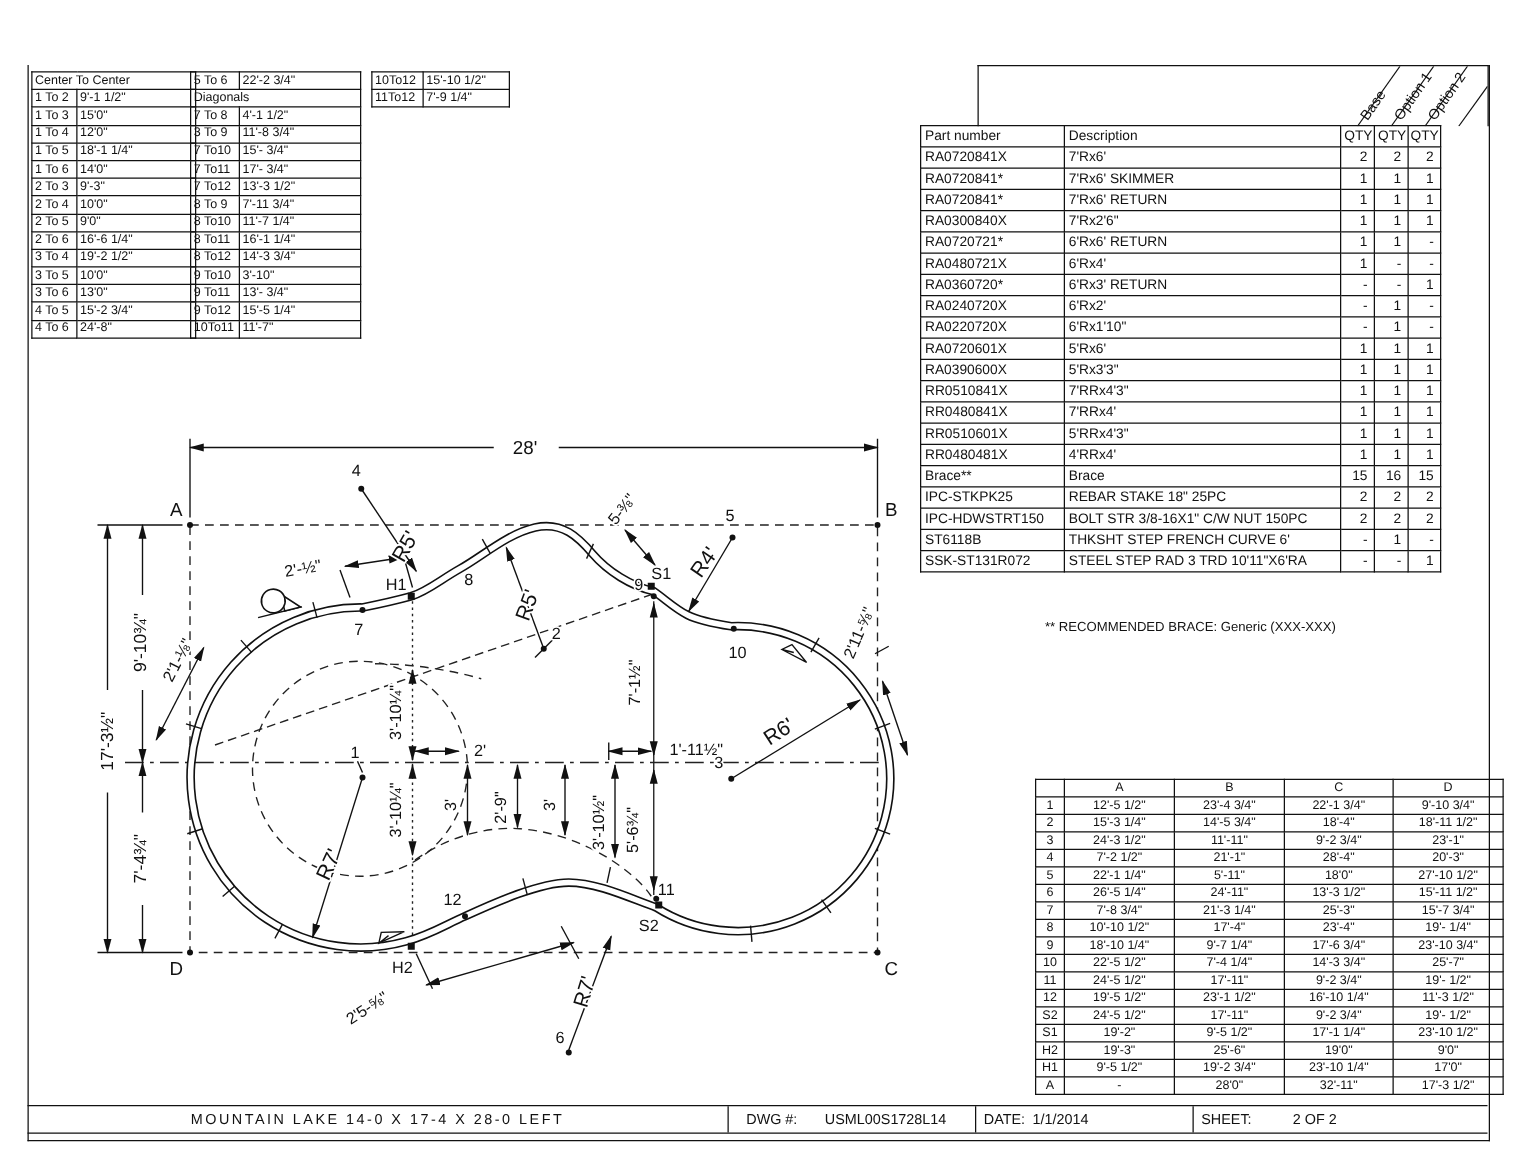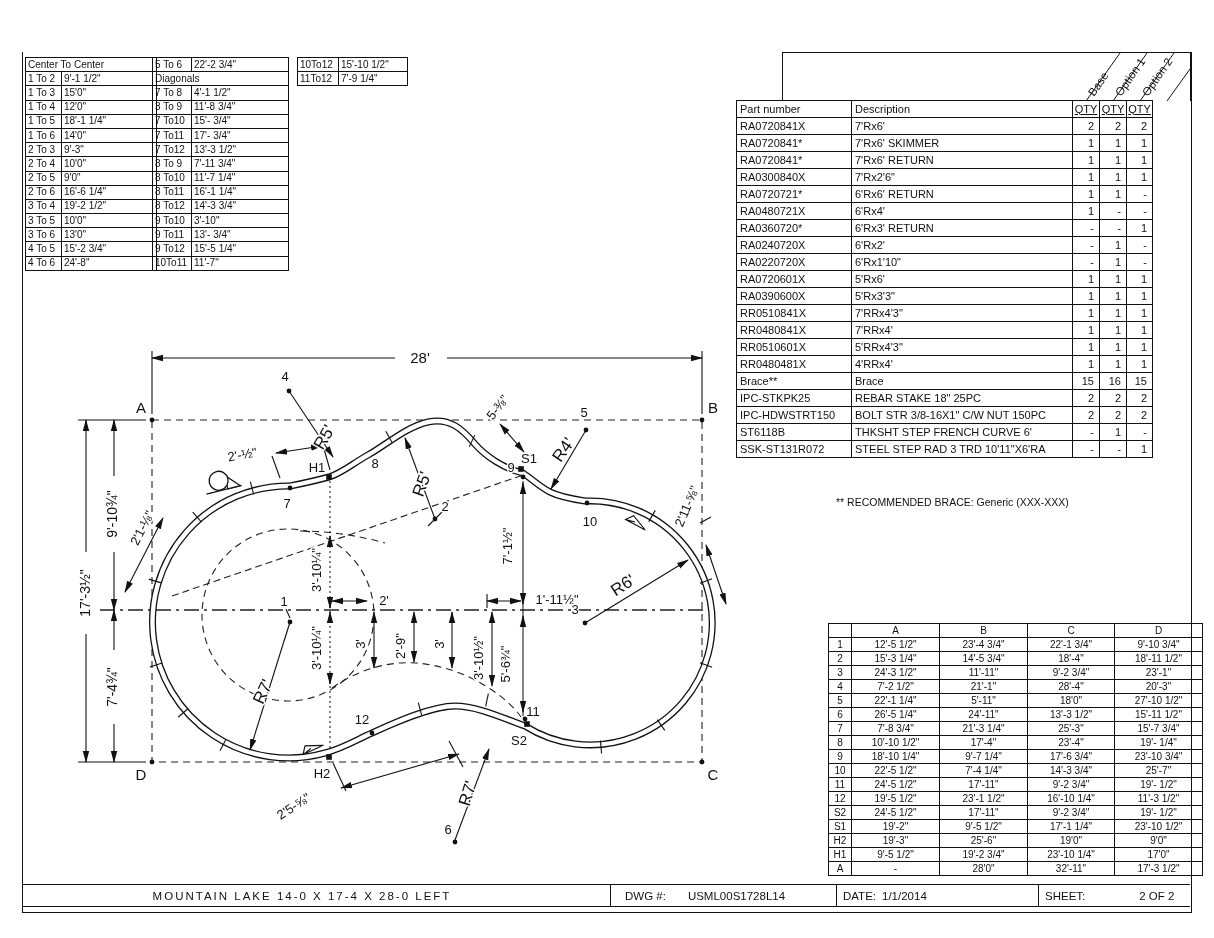--- a/index.html
+++ b/index.html
@@ -16,27 +16,27 @@
   .ctc td,.ctc th{height:13.2px;font-size:10px;line-height:10px;padding:0 2px;}
   .ctc .lab{text-align:left;}
   .ctc .val{text-align:left;}
   .ctc th{text-align:left;}
   
   #partsband{left:782px;top:52px;width:407px;height:48px;
              border-top:1px solid #111;border-left:1px solid #111;border-right:1px solid #111;}
   .parts td,.parts th{height:16px;font-size:11px;line-height:11px;padding:0 3px;}
   .parts .qty{text-align:right;padding-right:5px;}
   .parts th{text-align:left;}
-  .parts th.qh{text-align:center;padding:0 1px;text-decoration:underline;}
+  .parts th.qh{text-align:right;padding:0 1px;}
   
   .coords td,.coords th{height:13px;font-size:10px;line-height:10px;text-align:center;padding:0 1px;}
   #footnote{left:836px;top:496px;font-size:10.5px;}
   
   #titleblock{left:22px;top:884px;width:1168px;height:21px;border-top:1.5px solid #111;
-              border-bottom:1.5px solid #111;display:flex;gap:28px;}
+              border-bottom:1.5px solid #111;display:flex;}
   #titleblock .cell{height:100%;display:flex;align-items:center;font-size:11.5px;}
   #tb-title{width:560px;justify-content:center;font-size:13px;letter-spacing:2px;}
   #tb-dwg{width:183px;border-left:1.5px solid #111;padding-left:14px;}
   #tb-date{width:167px;border-left:1.5px solid #111;padding-left:6px;}
   #tb-sheet{flex:1;border-left:1.5px solid #111;padding-left:6px;}
   .tb-val{margin-left:22px;}
   
   text{font-family:"Liberation Sans",sans-serif;fill:#111;stroke:#fff;stroke-width:3px;
        paint-order:stroke;stroke-linejoin:round;}
   text.dim{font-size:13px;}
@@ -684,16 +684,16 @@
     <div class="cell" id="tb-dwg">
       <span>DWG #:</span>
       <span class="tb-val">USML00S1728L14</span>
     </div>
     <div class="cell" id="tb-date">
       <span>DATE:</span>
       <span class="tb-val" style="margin-left:6px">1/1/2014</span>
     </div>
     <div class="cell" id="tb-sheet">
       <span>SHEET:</span>
-      <span class="tb-val" style="margin-left:54px">2 OF 2</span>
+      <span class="tb-val" style="margin-left:33px">2 OF 2</span>
     </div>
   </div>
 </div>
 
 </body></html>

